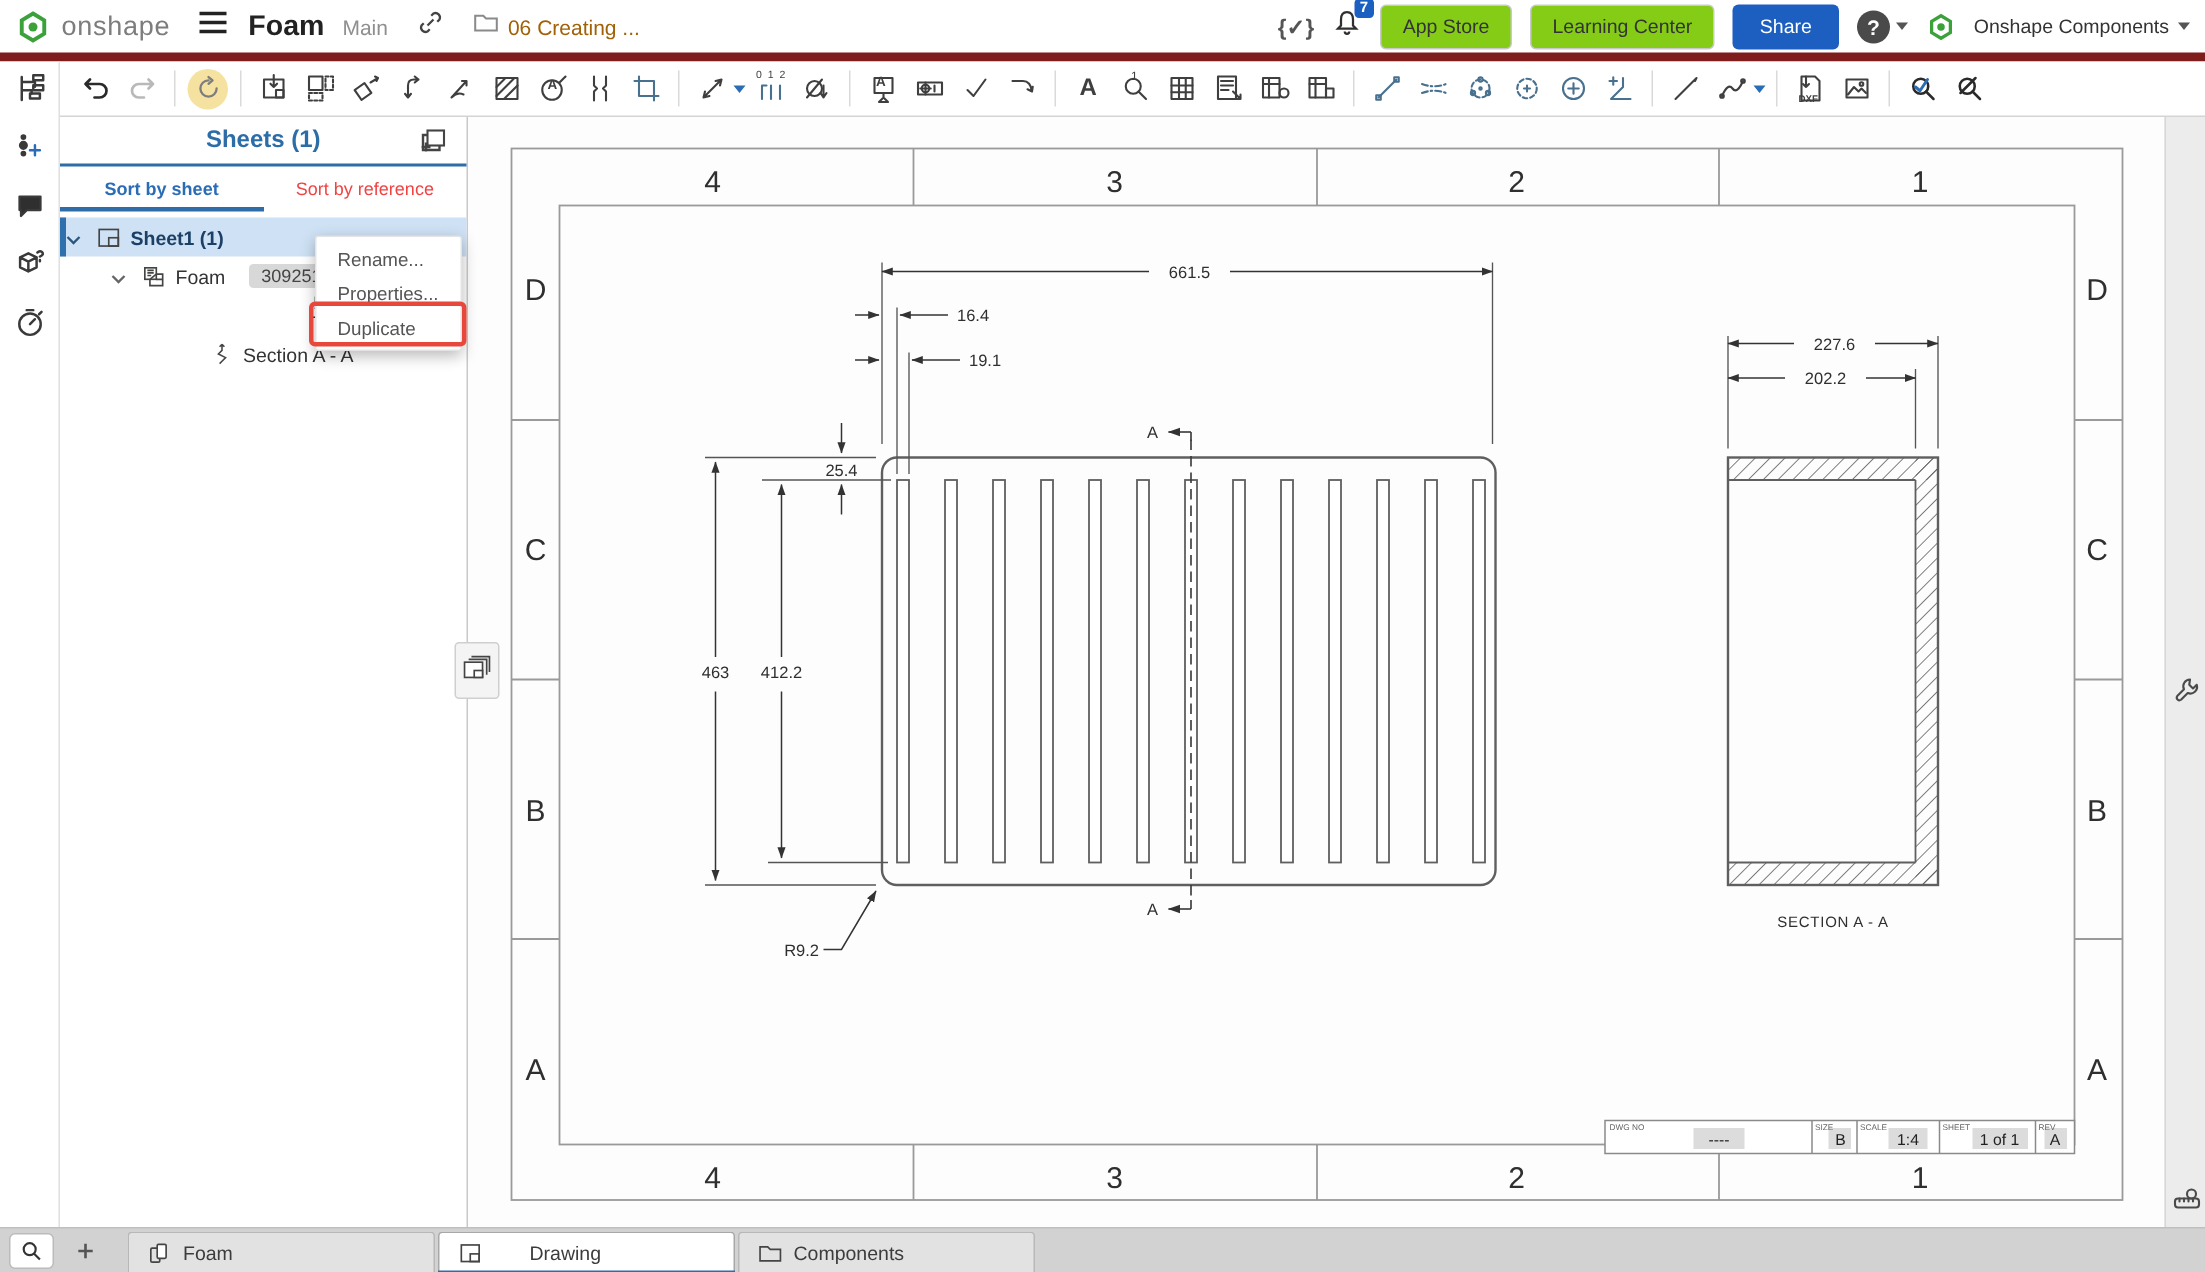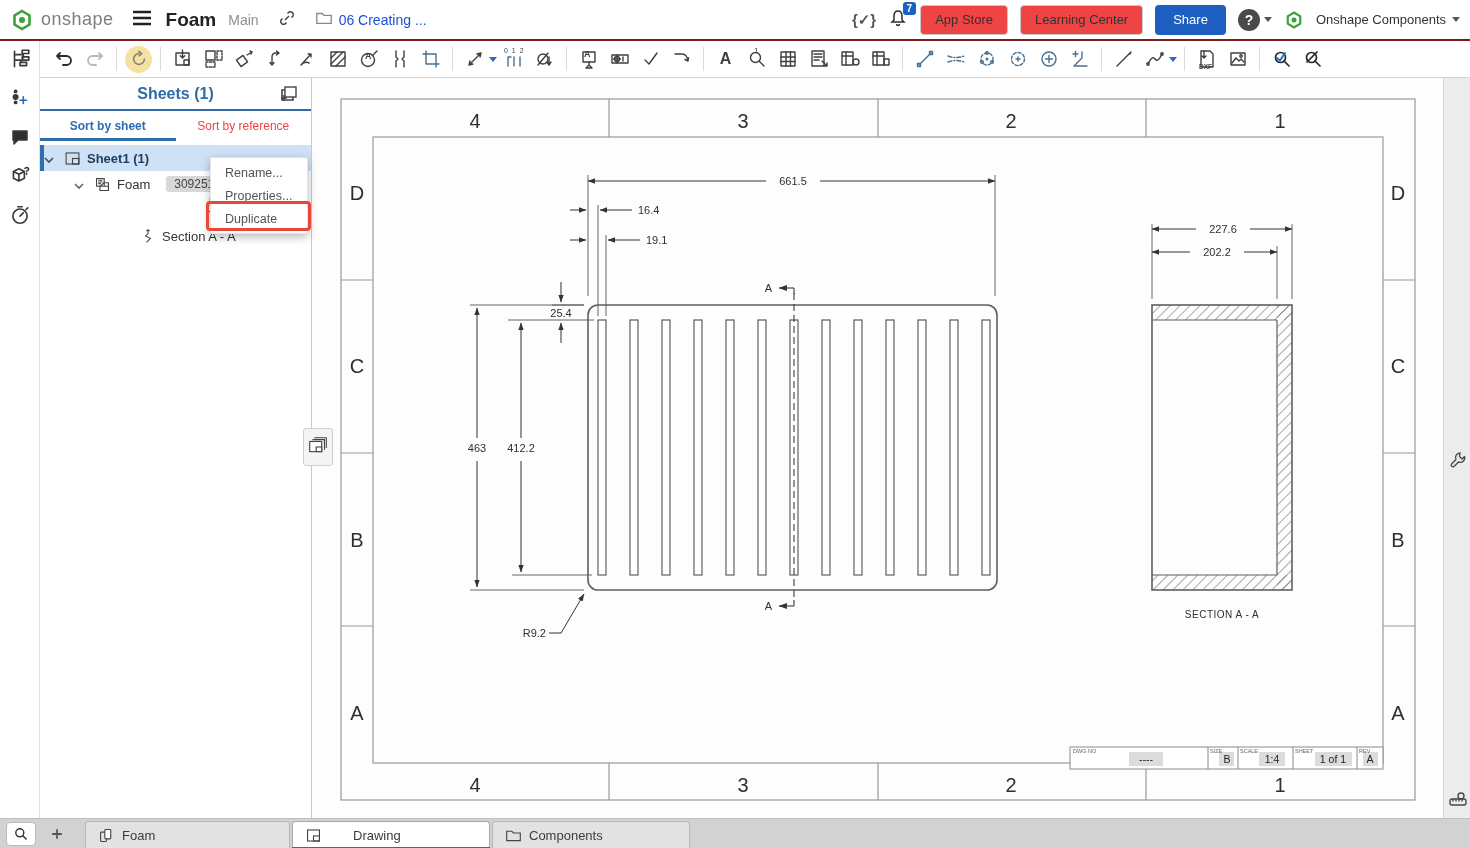--- a/index.html
+++ b/index.html
@@ -3,33 +3,33 @@
 <meta charset="utf-8">
 <style>
   * { box-sizing: border-box; }
   html,body { margin:0; padding:0; }
   body {
     width:1470px; height:848px; position:relative; overflow:hidden;
     font-family:"Liberation Sans", sans-serif; background:#fff; color:#333;
   }
   
   .header { position:absolute; left:0; top:0; width:1470px; height:41px; background:#fff;
-    border-bottom:2px solid #7f1d1d; display:flex; align-items:center; padding:0 10px; }
+    border-bottom:6px solid #7f1d1d; display:flex; align-items:center; padding:0 10px; }
   .logo-wrap { display:flex; align-items:center; gap:7px; }
   .logo-text { font-size:18px; color:#7d7d7d; letter-spacing:.5px; }
   .hamburger { margin-left:18px; cursor:pointer; }
   .doc-title { margin-left:14px; font-size:19px; font-weight:bold; color:#222; }
   .ws-name { margin-left:12px; font-size:14px; color:#8f8f8f; }
   .hdr-ic { margin-left:18px; }
-  .folder-label { margin-left:6px; font-size:14px; color:#1d4ed8; }
+  .folder-label { margin-left:6px; font-size:14px; color:#a16207; }
   .hdr-right { margin-left:auto; display:flex; align-items:center; gap:12px; }
   .bell-wrap { position:relative; }
   .notif-badge { position:absolute; top:-6px; right:-8px; background:#1b5fc1; color:#fff;
     font-size:10px; font-weight:bold; border-radius:3px; padding:1px 4px; }
-  .hdr-btn { height:30px; padding:0 14px; background:#ef4444; border:1px solid #c9c9c9;
+  .hdr-btn { height:30px; padding:0 14px; background:#84cc16; border:1px solid #c9c9c9;
     border-radius:4px; font-size:13px; color:#333; display:flex; align-items:center; cursor:pointer; }
   .share-btn { height:30px; padding:0 18px; border:none; border-radius:4px; background:#1d5fc0;
     color:#fff; font-size:13px; display:flex; align-items:center; cursor:pointer; }
   .help-circle { width:22px; height:22px; border-radius:50%; background:#4a4a4a; color:#fff;
     font-size:14px; font-weight:bold; display:flex; align-items:center; justify-content:center; cursor:pointer; }
   .caret { width:0; height:0; border-left:4px solid transparent; border-right:4px solid transparent;
     border-top:5px solid #555; display:inline-block; }
   .caret.blue { border-top-color:#2a6cb5; }
   .user-name { font-size:13px; color:#333; }
   

